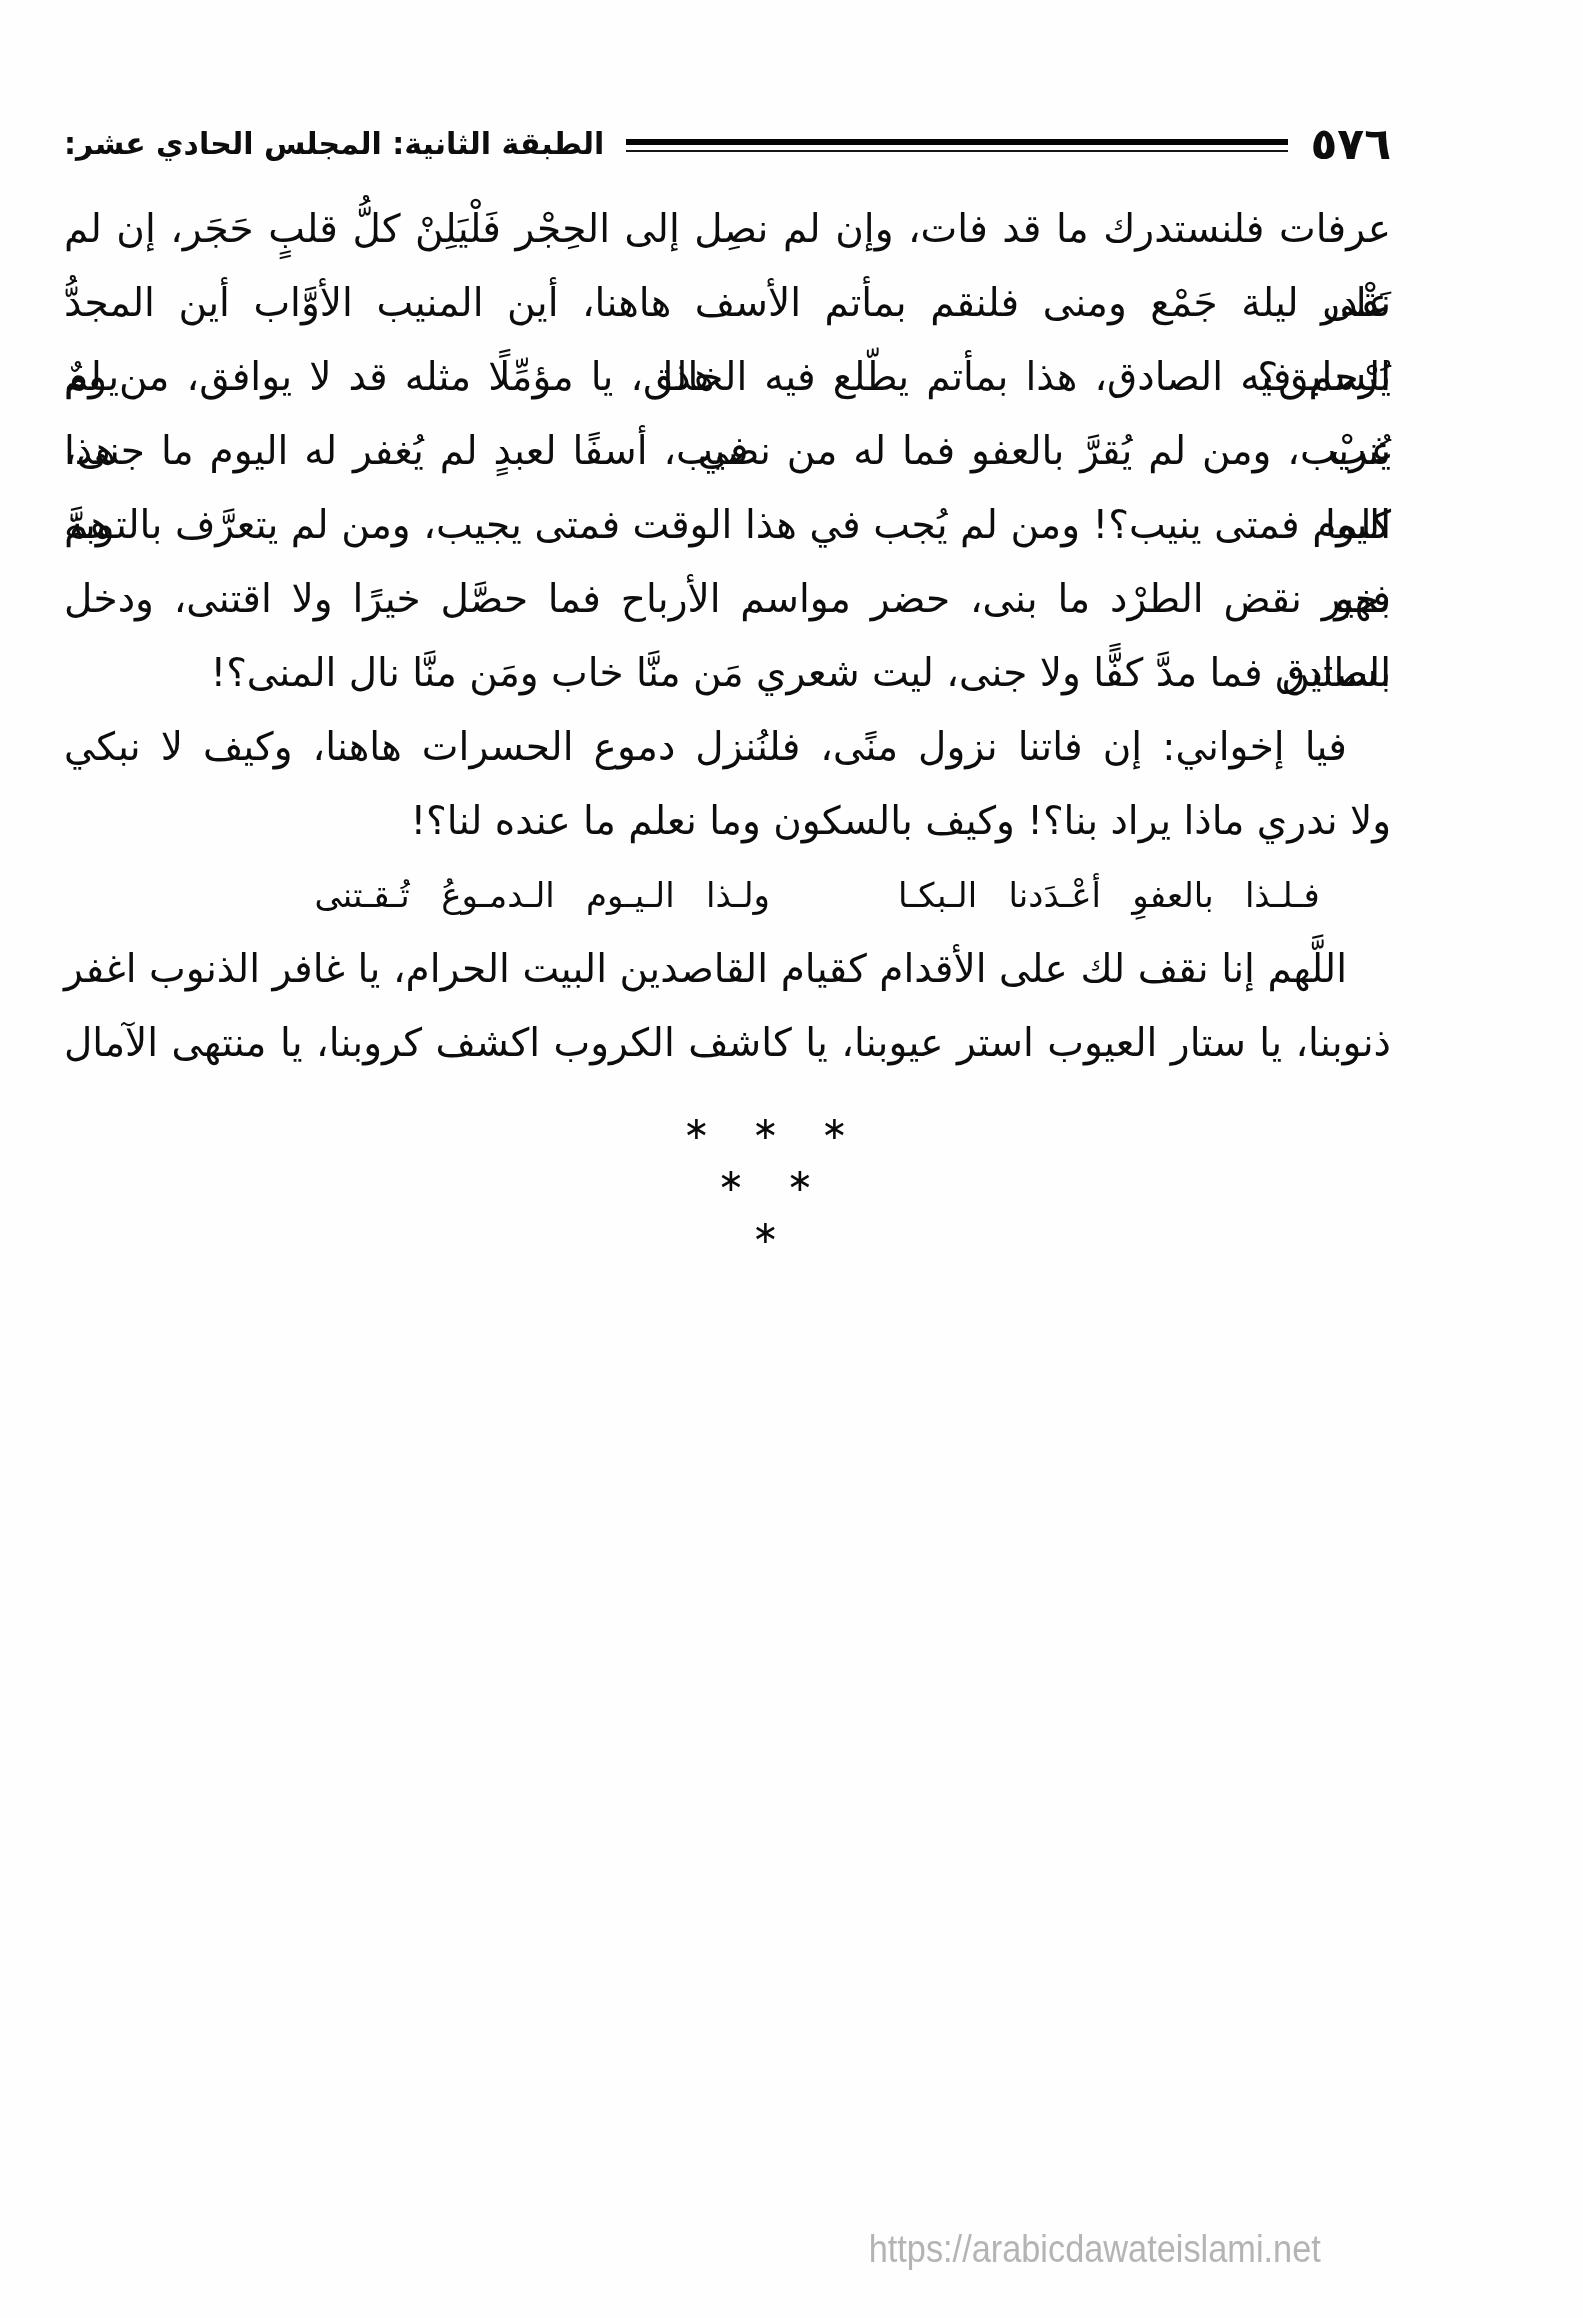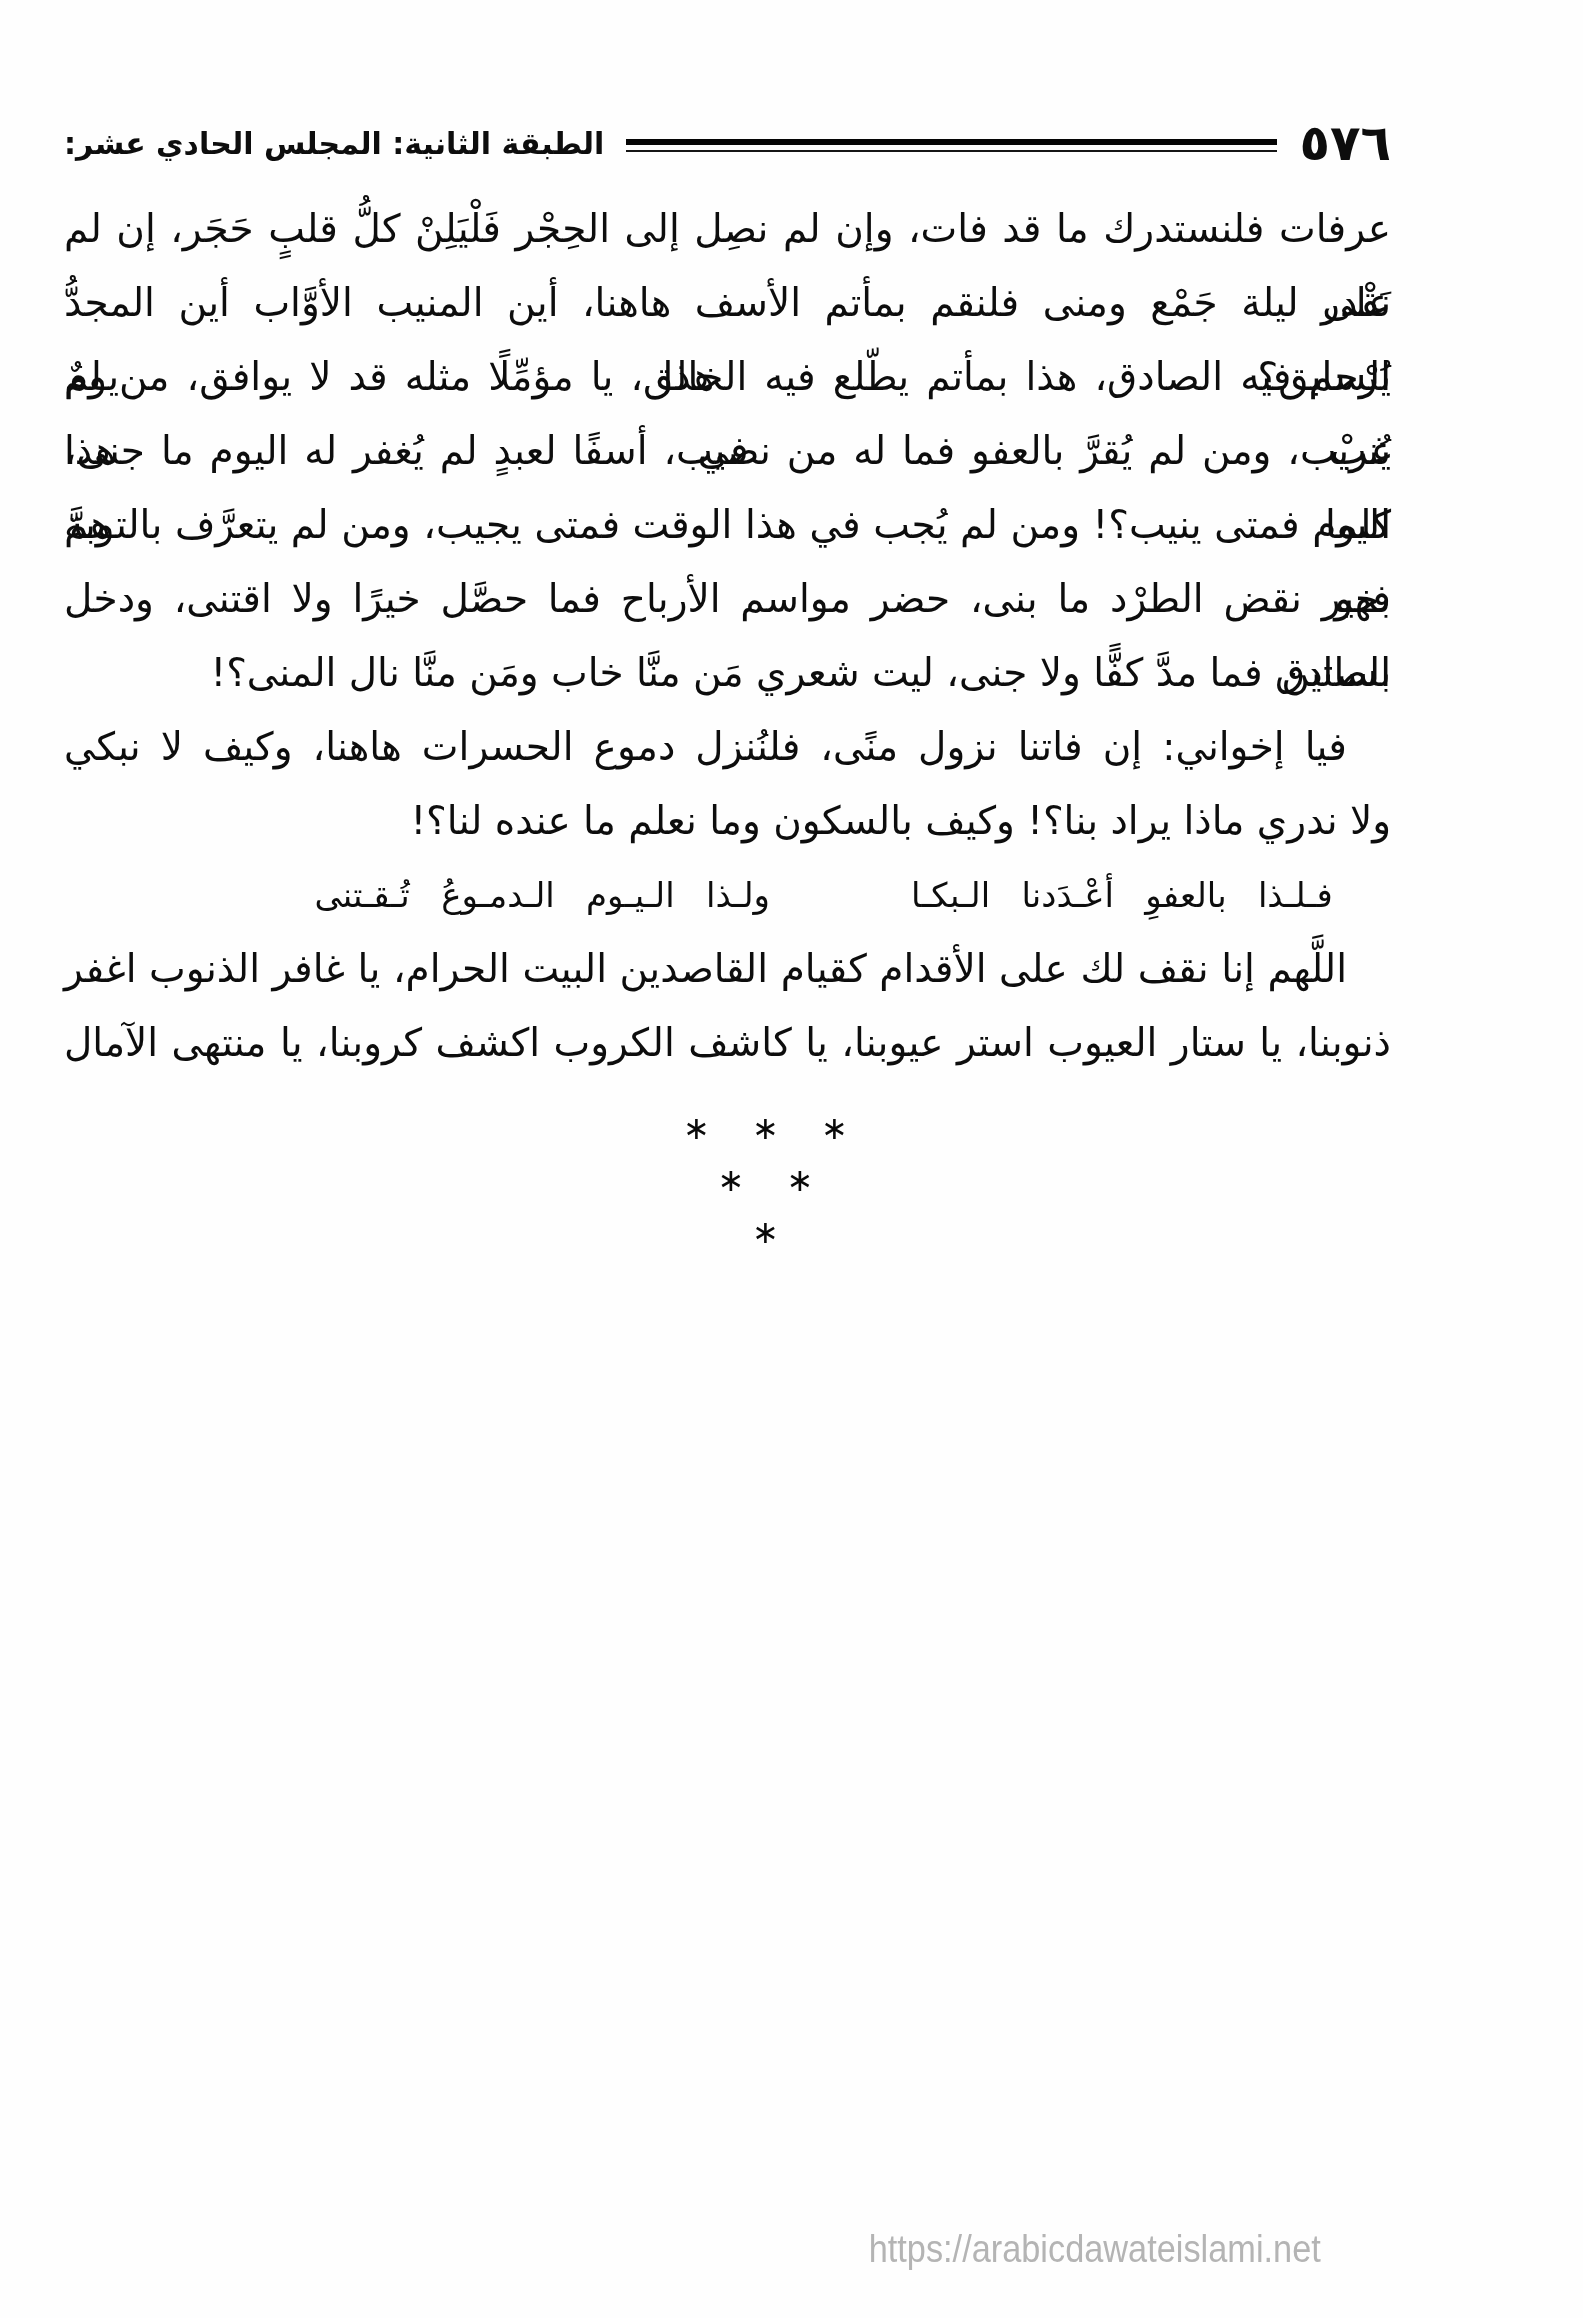--- a/index.html
+++ b/index.html
@@ -33,21 +33,21 @@
     font-size: 30px;
     font-weight: bold;
     white-space: nowrap;
     line-height: 55px;
   }
   .hdr-rule { flex: 1; padding-top: 3.4px; }
   .hdr-rule .rule-thick { height: 6px; background: #050505; }
   .hdr-rule .rule-thin  { height: 1.7px; background: #151515; margin-top: 5.1px; }
   .hdr-num {
     direction: rtl;
-    font-size: 50px;
+    font-size: 44px;
     font-weight: bold;
     white-space: nowrap;
     letter-spacing: 3.4px;
     line-height: 55px;
   }
 
   
   .bodytext { margin-top: 20.5px; }
   .line {
     direction: rtl;
@@ -69,21 +69,21 @@
   .poetry {
     direction: rtl;
     display: flex;
     justify-content: center;
     gap: 128px;
     padding-left: 179px;
     height: 74px;
     line-height: 74px;
     font-size: 34px;
   }
-  .hemistich { word-spacing: 20.5px; white-space: nowrap; margin-left: 13px; }
+  .hemistich { word-spacing: 20.5px; white-space: nowrap; }
 
   
   .stars {
     margin-top: 22px;
     text-align: center;
     transform: translateX(38px);
   }
   .star-row {
     font-size: 32px;
     line-height: 52px;

